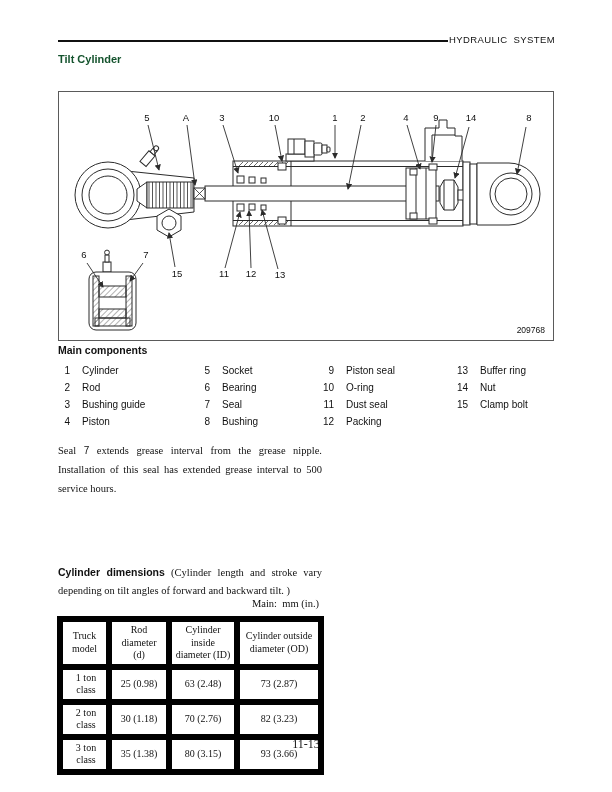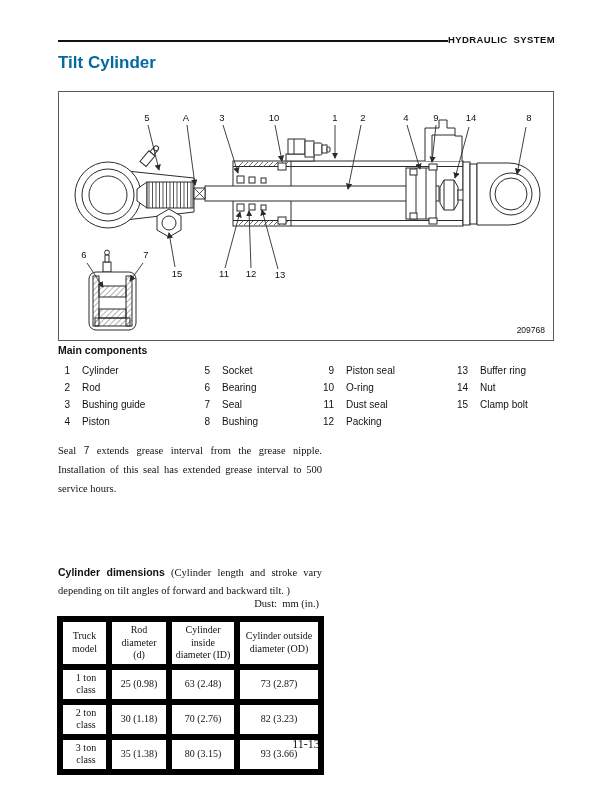--- a/index.html
+++ b/index.html
@@ -3,24 +3,24 @@
 <meta charset="utf-8">
 <style>
   html,body{margin:0;padding:0;background:#e8e8e8;}
   .page{
     position:relative;width:612px;height:792px;background:#ffffff;
     font-family:"Liberation Sans",sans-serif;color:#1a1a1a;overflow:hidden;
     margin:0 auto;
   }
   .hdr-rule{position:absolute;left:58px;top:40px;width:390px;height:2px;background:#111;}
   .hdr-text{
-    position:absolute;right:57px;top:34px;font-size:9.5px;font-weight:bold;
+    position:absolute;right:57px;top:34px;font-size:9.5px;font-weight:normal;
     letter-spacing:0.4px;white-space:pre;color:#111;
   }
-  .doc-title{position:absolute;left:58px;top:53px;font-size:17px;font-weight:bold;color:#0369a1;}
+  .doc-title{position:absolute;left:58px;top:53px;font-size:11px;font-weight:bold;color:#14532d;}
   .figure-box{
     position:absolute;left:58px;top:91px;width:496px;height:250px;
     border:1px solid #5a5a5a;box-sizing:border-box;background:#fff;
   }
   .mc-heading{position:absolute;left:58px;top:344px;font-size:10.5px;font-weight:bold;color:#111;}
   .mc-col{position:absolute;top:362px;font-size:10px;color:#111;}
   .mc-col .mc-item{display:flex;height:17px;line-height:17px;}
   .mc-col .num{display:inline-block;text-align:right;}
   .mc-col .lbl{margin-left:12px;white-space:nowrap;}
   .col1{left:56px;} .col1 .num{width:14px;}
@@ -289,21 +289,21 @@
   </div>
 
   <div class="bodytext">
     <p><span>Seal </span><span class="marker-sans">7</span><span> extends grease interval from the grease nipple. Installation of this seal has extended grease interval to 500 service hours.</span></p>
   </div>
 
   <div class="dim-block">
     <span class="dim-heading">Cylinder dimensions</span><span> (Cylinder length and stroke vary depending on tilt angles of forward and backward tilt. )</span>
   </div>
 
-  <div class="unit-label">Dust:  mm (in.)</div>
+  <div class="unit-label">Main:  mm (in.)</div>
 
   <table class="dims">
     <colgroup>
         <col style="width:49px">
         <col style="width:60px">
         <col style="width:68px">
         <col style="width:84px">
       </colgroup>
     <tbody>
         <tr>

